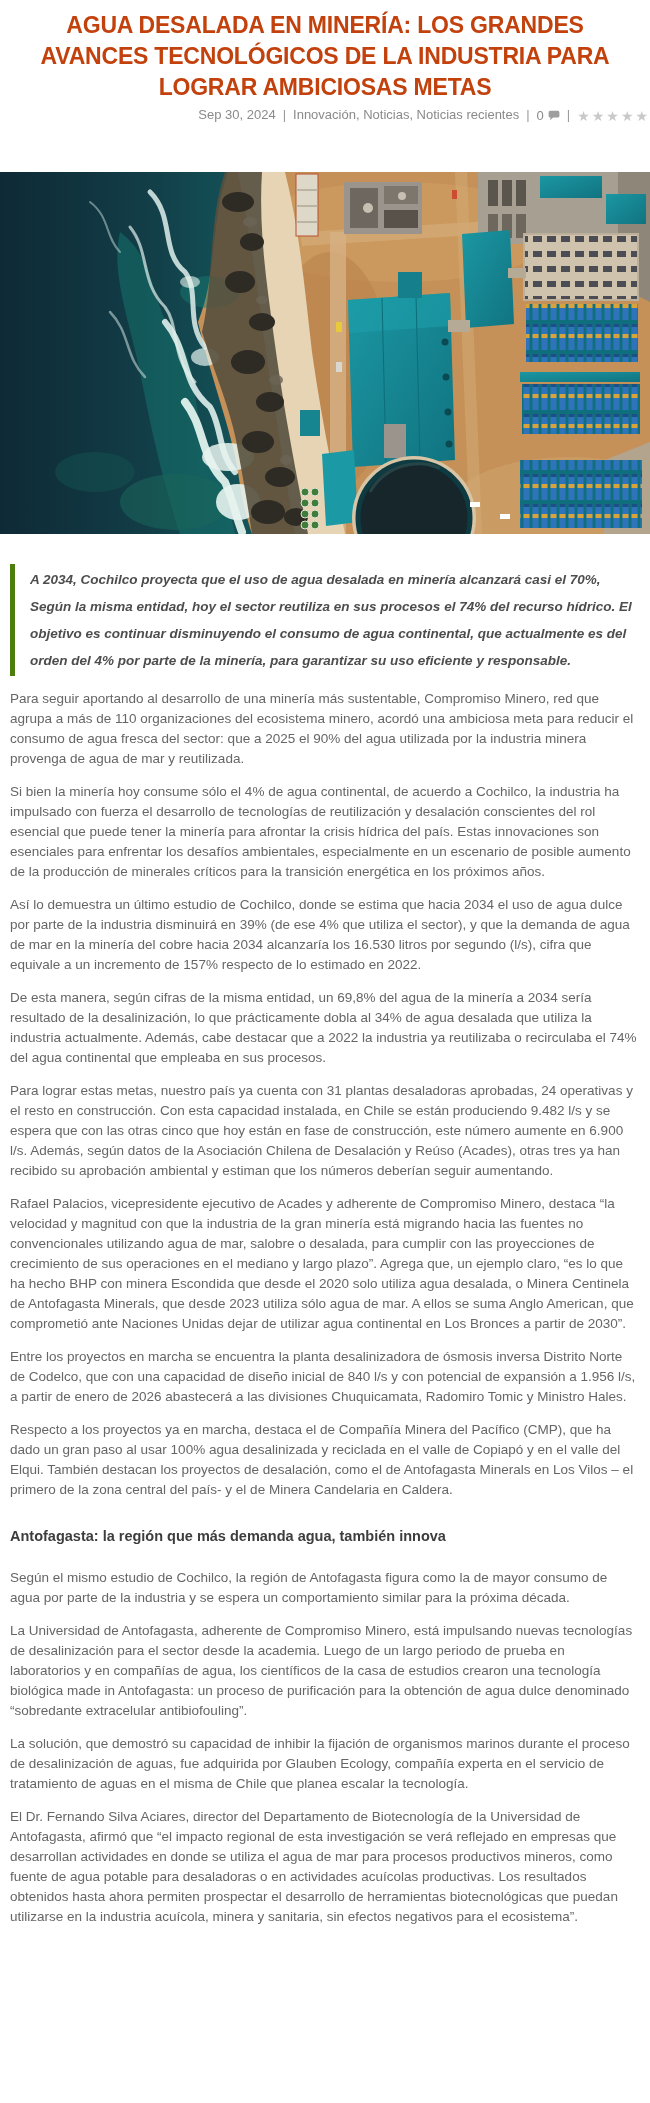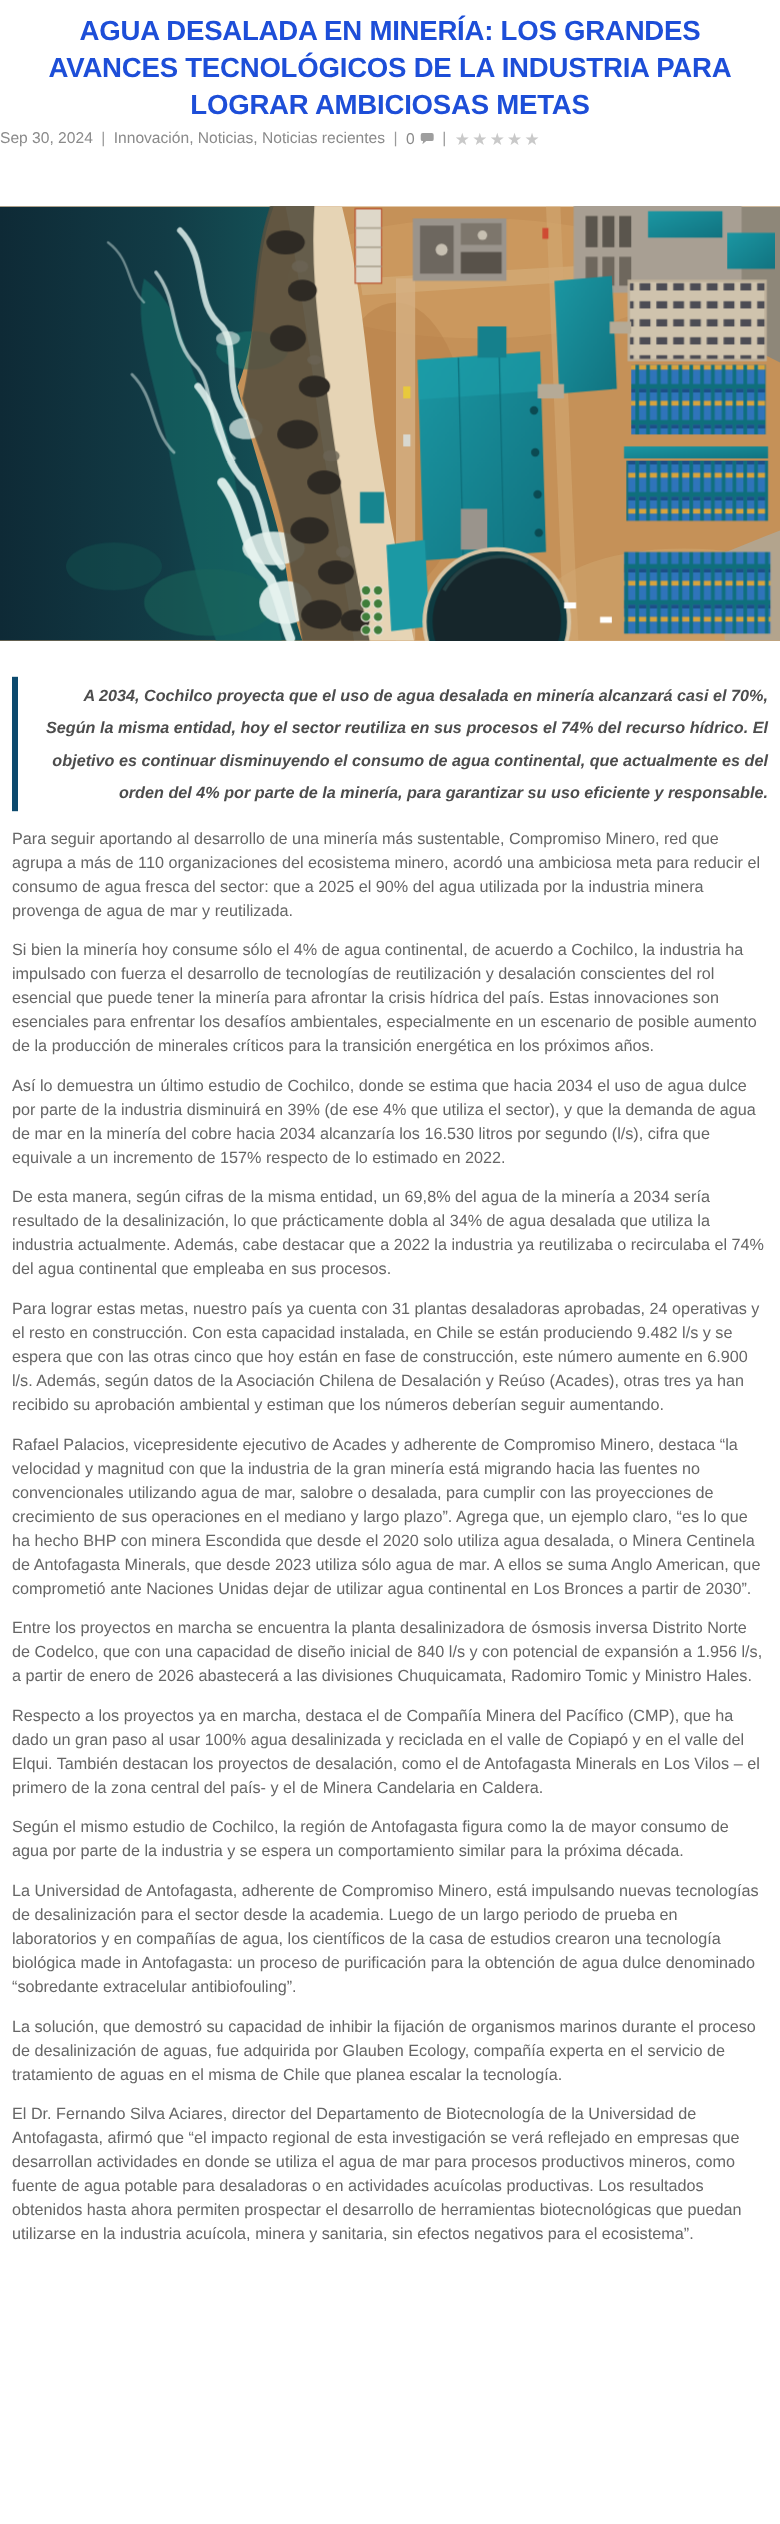--- a/index.html
+++ b/index.html
@@ -3,51 +3,50 @@
 <meta charset="utf-8">
 <style>
   html,body{margin:0;padding:0;background:#ffffff;}
   body{width:650px;font-family:"Liberation Sans","DejaVu Sans",sans-serif;color:#666;-webkit-font-smoothing:antialiased;}
   .post{width:650px;}
 
   
   .post-title{
     margin:10px 28px 4px;
     text-align:center;
-    color:#1d4ed8;
+    color:#c2410c;
     font-size:23px;
     line-height:31px;
     font-weight:bold;
     letter-spacing:-0.2px;
   }
 
   
   .post-meta{
-    text-align:left;
+    text-align:right;
     font-size:13px;
     color:#8a8a8a;
     line-height:16px;
     margin:4px 0 0;
     white-space:nowrap;
   }
   .post-meta .sep{margin:0 7px;color:#9a9a9a;}
   .post-meta .comment-wrap{display:inline-flex;align-items:center;gap:4px;vertical-align:middle;}
   .comment-icon-svg{display:inline-block;vertical-align:-2px;}
   .star-rating{color:#c9c9c9;font-size:14px;letter-spacing:2px;vertical-align:middle;}
 
   
   .hero{display:block;width:650px;height:362px;margin-top:48px;}
   .hero svg{display:block;}
 
   
   blockquote.article-quote{
     margin:30px 10px 12px 10px;
     padding:2px 0 2px 15px;
-    border-left:5px solid #0c4a6e;
-    text-align:right;
+    border-left:5px solid #4d7c0f;
   }
   blockquote.article-quote p{
     margin:0;
     font-size:13.5px;
     line-height:27px;
     font-weight:bold;
     font-style:italic;
     color:#4d4d4d;
   }
 
@@ -263,19 +262,20 @@
 
   <div class="article-body">
     <p>Para seguir aportando al desarrollo de una minería más sustentable, Compromiso Minero, red que agrupa a más de 110 organizaciones del ecosistema minero, acordó una ambiciosa meta para reducir el consumo de agua fresca del sector: que a 2025 el 90% del agua utilizada por la industria minera provenga de agua de mar y reutilizada.</p>
     <p>Si bien la minería hoy consume sólo el 4% de agua continental, de acuerdo a Cochilco, la industria ha impulsado con fuerza el desarrollo de tecnologías de reutilización y desalación conscientes del rol esencial que puede tener la minería para afrontar la crisis hídrica del país. Estas innovaciones son esenciales para enfrentar los desafíos ambientales, especialmente en un escenario de posible aumento de la producción de minerales críticos para la transición energética en los próximos años.</p>
     <p>Así lo demuestra un último estudio de Cochilco, donde se estima que hacia 2034 el uso de agua dulce por parte de la industria disminuirá en 39% (de ese 4% que utiliza el sector), y que la demanda de agua de mar en la minería del cobre hacia 2034 alcanzaría los 16.530 litros por segundo (l/s), cifra que equivale a un incremento de 157% respecto de lo estimado en 2022.</p>
     <p>De esta manera, según cifras de la misma entidad, un 69,8% del agua de la minería a 2034 sería resultado de la desalinización, lo que prácticamente dobla al 34% de agua desalada que utiliza la industria actualmente. Además, cabe destacar que a 2022 la industria ya reutilizaba o recirculaba el 74% del agua continental que empleaba en sus procesos.</p>
     <p>Para lograr estas metas, nuestro país ya cuenta con 31 plantas desaladoras aprobadas, 24 operativas y el resto en construcción. Con esta capacidad instalada, en Chile se están produciendo 9.482 l/s y se espera que con las otras cinco que hoy están en fase de construcción, este número aumente en 6.900 l/s. Además, según datos de la Asociación Chilena de Desalación y Reúso (Acades), otras tres ya han recibido su aprobación ambiental y estiman que los números deberían seguir aumentando.</p>
     <p>Rafael Palacios, vicepresidente ejecutivo de Acades y adherente de Compromiso Minero, destaca “la velocidad y magnitud con que la industria de la gran minería está migrando hacia las fuentes no convencionales utilizando agua de mar, salobre o desalada, para cumplir con las proyecciones de crecimiento de sus operaciones en el mediano y largo plazo”. Agrega que, un ejemplo claro, “es lo que ha hecho BHP con minera Escondida que desde el 2020 solo utiliza agua desalada, o Minera Centinela de Antofagasta Minerals, que desde 2023 utiliza sólo agua de mar. A ellos se suma Anglo American, que comprometió ante Naciones Unidas dejar de utilizar agua continental en Los Bronces a partir de 2030”.</p>
     <p>Entre los proyectos en marcha se encuentra la planta desalinizadora de ósmosis inversa Distrito Norte de Codelco, que con una capacidad de diseño inicial de 840 l/s y con potencial de expansión a 1.956 l/s, a partir de enero de 2026 abastecerá a las divisiones Chuquicamata, Radomiro Tomic y Ministro Hales.</p>
     <p>Respecto a los proyectos ya en marcha, destaca el de Compañía Minera del Pacífico (CMP), que ha dado un gran paso al usar 100% agua desalinizada y reciclada en el valle de Copiapó y en el valle del Elqui. También destacan los proyectos de desalación, como el de Antofagasta Minerals en Los Vilos – el primero de la zona central del país- y el de Minera Candelaria en Caldera.</p>
+    <h3>Antofagasta: la región que más demanda agua, también innova</h3>
     <p>Según el mismo estudio de Cochilco, la región de Antofagasta figura como la de mayor consumo de agua por parte de la industria y se espera un comportamiento similar para la próxima década.</p>
     <p>La Universidad de Antofagasta, adherente de Compromiso Minero, está impulsando nuevas tecnologías de desalinización para el sector desde la academia. Luego de un largo periodo de prueba en laboratorios y en compañías de agua, los científicos de la casa de estudios crearon una tecnología biológica made in Antofagasta: un proceso de purificación para la obtención de agua dulce denominado “sobredante extracelular antibiofouling”.</p>
     <p>La solución, que demostró su capacidad de inhibir la fijación de organismos marinos durante el proceso de desalinización de aguas, fue adquirida por Glauben Ecology, compañía experta en el servicio de tratamiento de aguas en el misma de Chile que planea escalar la tecnología.</p>
     <p>El Dr. Fernando Silva Aciares, director del Departamento de Biotecnología de la Universidad de Antofagasta, afirmó que “el impacto regional de esta investigación se verá reflejado en empresas que desarrollan actividades en donde se utiliza el agua de mar para procesos productivos mineros, como fuente de agua potable para desaladoras o en actividades acuícolas productivas. Los resultados obtenidos hasta ahora permiten prospectar el desarrollo de herramientas biotecnológicas que puedan utilizarse en la industria acuícola, minera y sanitaria, sin efectos negativos para el ecosistema”.</p>
   </div>
 
 </article>
 
 </body></html>

